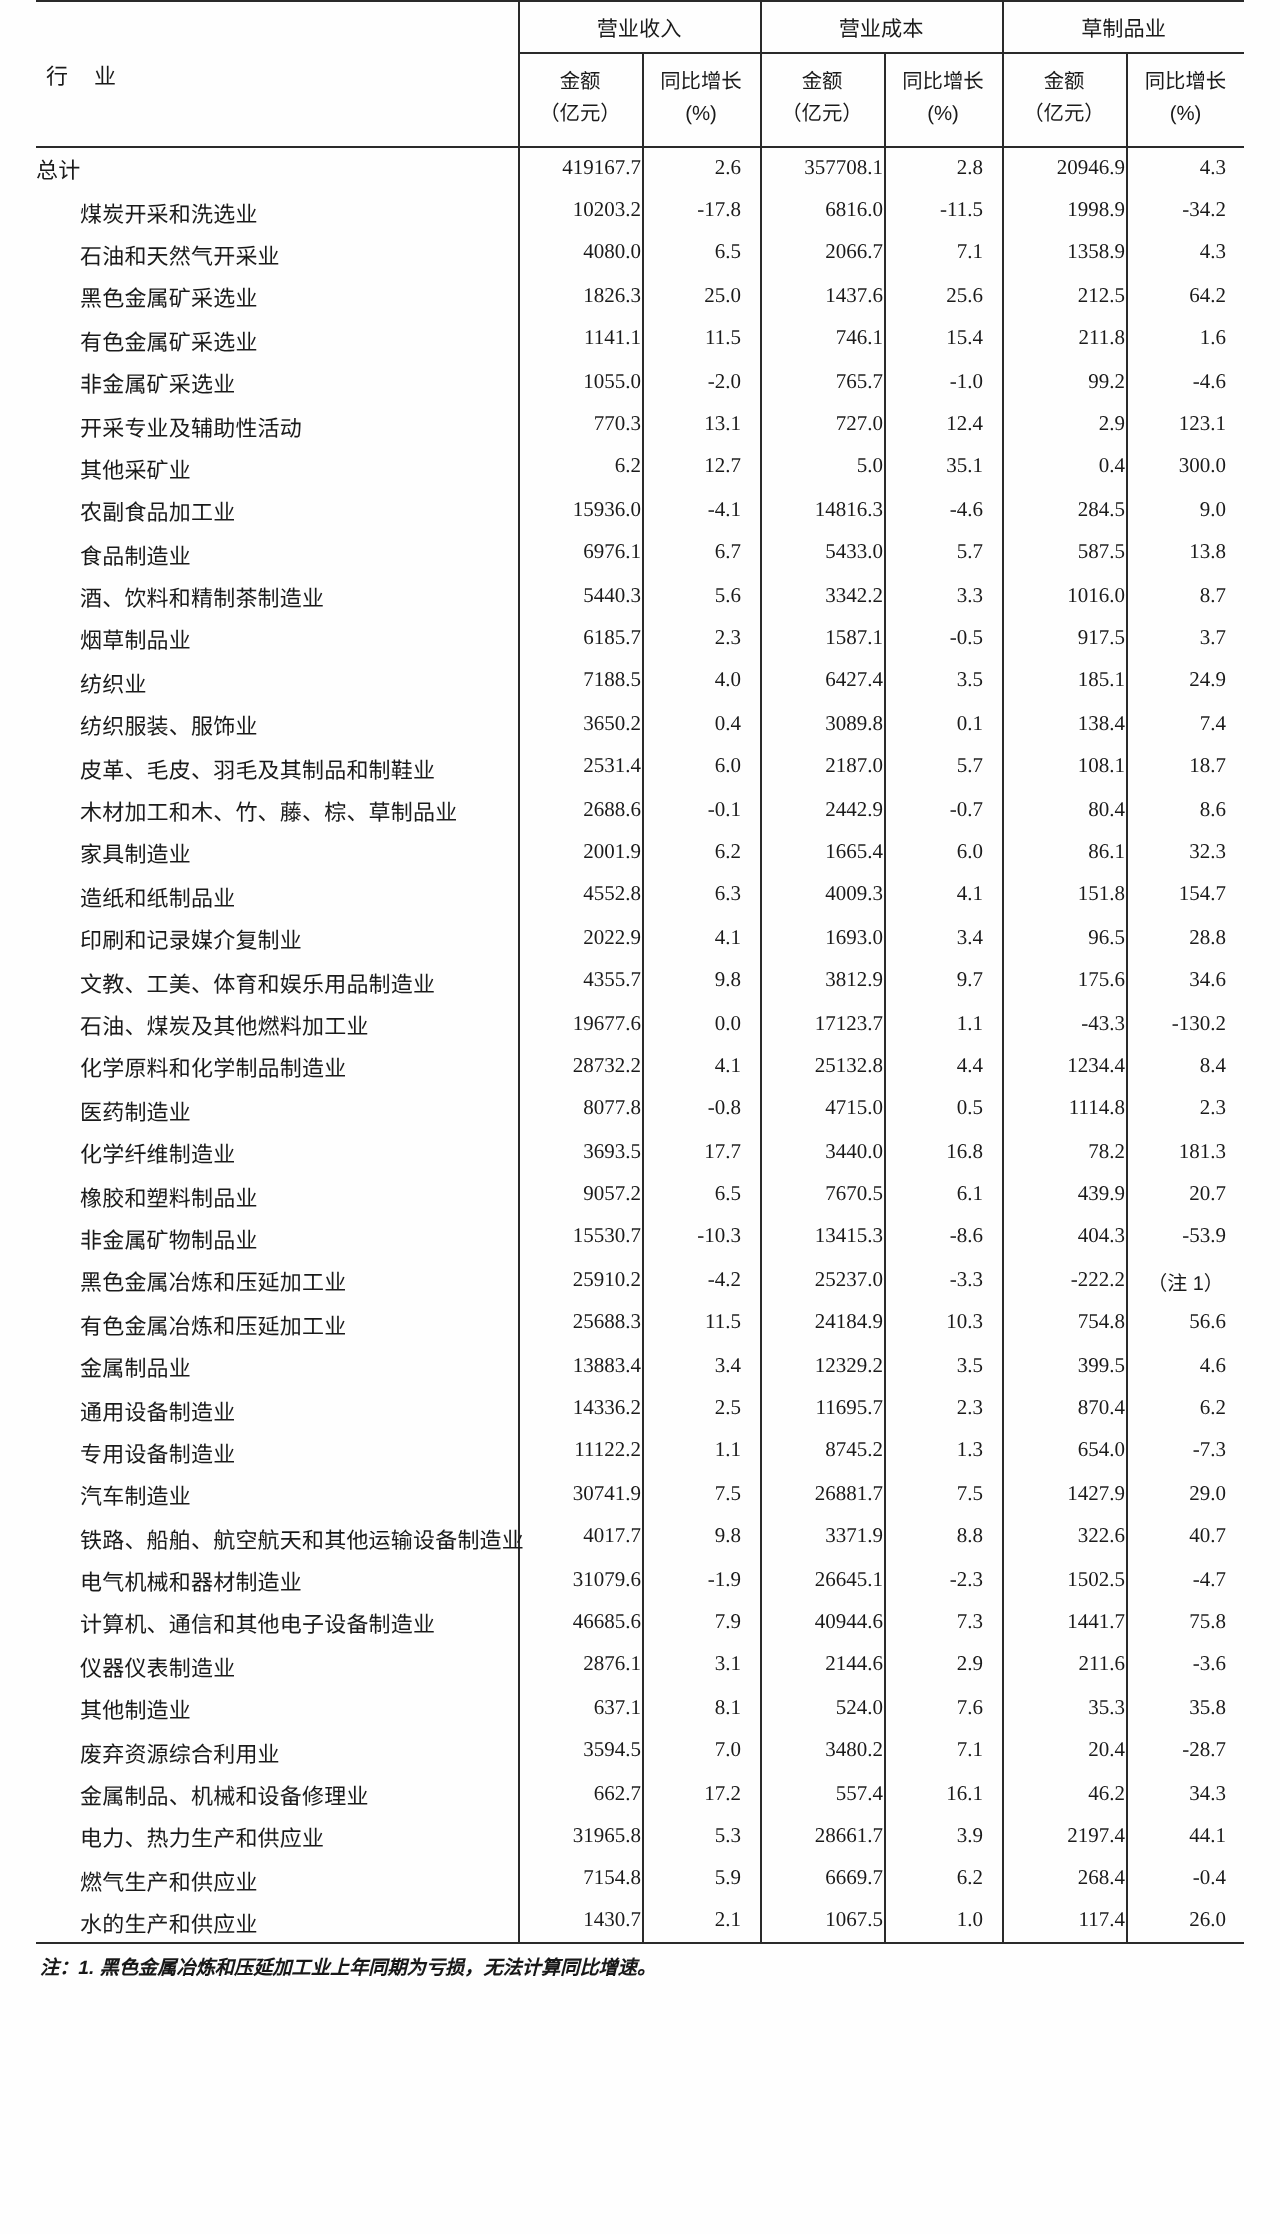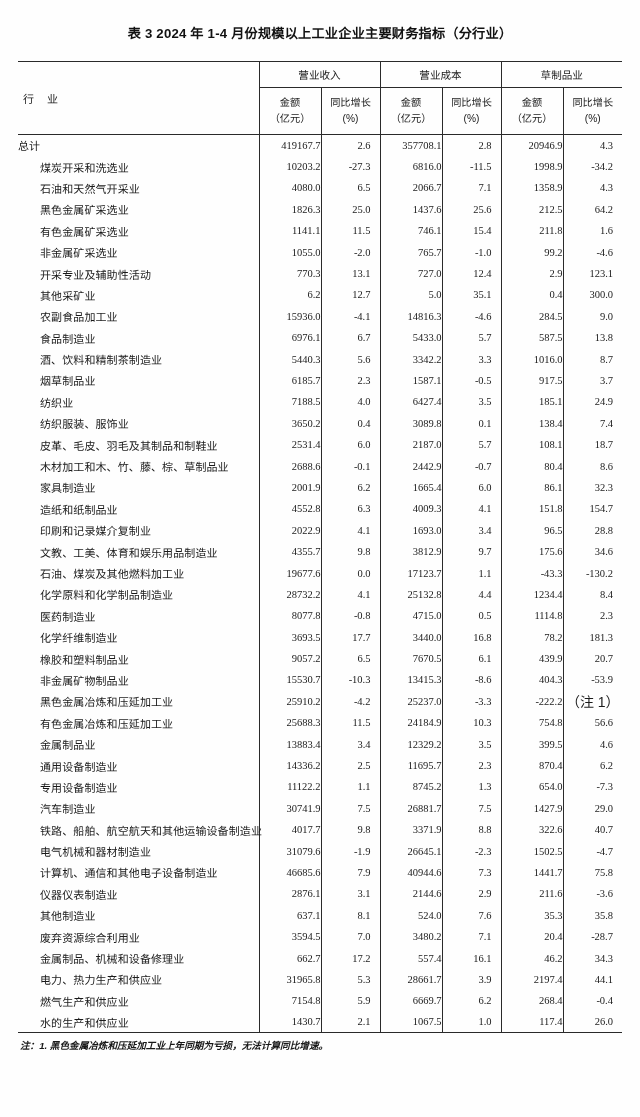--- a/index.html
+++ b/index.html
@@ -121,21 +121,21 @@
     font-family: "Liberation Serif", "DejaVu Serif", serif;
     white-space: nowrap;
   }
   td.num.pct {
     padding-right: 9px;
   }
   td.num.note {
     text-align: center;
     padding-right: 0;
     font-family: "Liberation Sans", "DejaVu Sans", sans-serif;
-    font-size: 14px;
+    font-size: 10px;
   }
 
   
   .notes {
     width: 604px;
     margin: 8px auto 0 auto;
     font-size: 9.6px;
     font-family: "Liberation Sans", "DejaVu Sans", sans-serif;
     font-weight: bold;
     color: #181818;
@@ -143,23 +143,20 @@
   }
   .note-line { display: block; white-space: nowrap; font-style: italic; }
   .note-line.n1 { padding-left: 2px; margin-bottom: 11px; }
   .note-line.n2 { padding-left: 26px; }
 </style>
 </head>
 <body>
 
 <div class="page">
 
-  <div class="title-wrap">
-    <span class="doc-title">表 3  2024 年 1-4 月份规模以上工业企业主要财务指标（分行业）</span>
-  </div>
 
   <table class="fin">
     <colgroup>
       <col class="c-name">
       <col class="c-num">
       <col class="c-pct">
       <col class="c-num">
       <col class="c-pct">
       <col class="c-num">
       <col class="c-pct">
@@ -206,21 +203,21 @@
           <td class="num">419167.7</td>
           <td class="num pct">2.6</td>
           <td class="num">357708.1</td>
           <td class="num pct">2.8</td>
           <td class="num">20946.9</td>
           <td class="num pct">4.3</td>
         </tr>
         <tr>
           <td class="name indent">煤炭开采和洗选业</td>
           <td class="num">10203.2</td>
-          <td class="num pct">-27.3</td>
+          <td class="num pct">-17.8</td>
           <td class="num">6816.0</td>
           <td class="num pct">-11.5</td>
           <td class="num">1998.9</td>
           <td class="num pct">-34.2</td>
         </tr>
         <tr>
           <td class="name indent">石油和天然气开采业</td>
           <td class="num">4080.0</td>
           <td class="num pct">6.5</td>
           <td class="num">2066.7</td>

